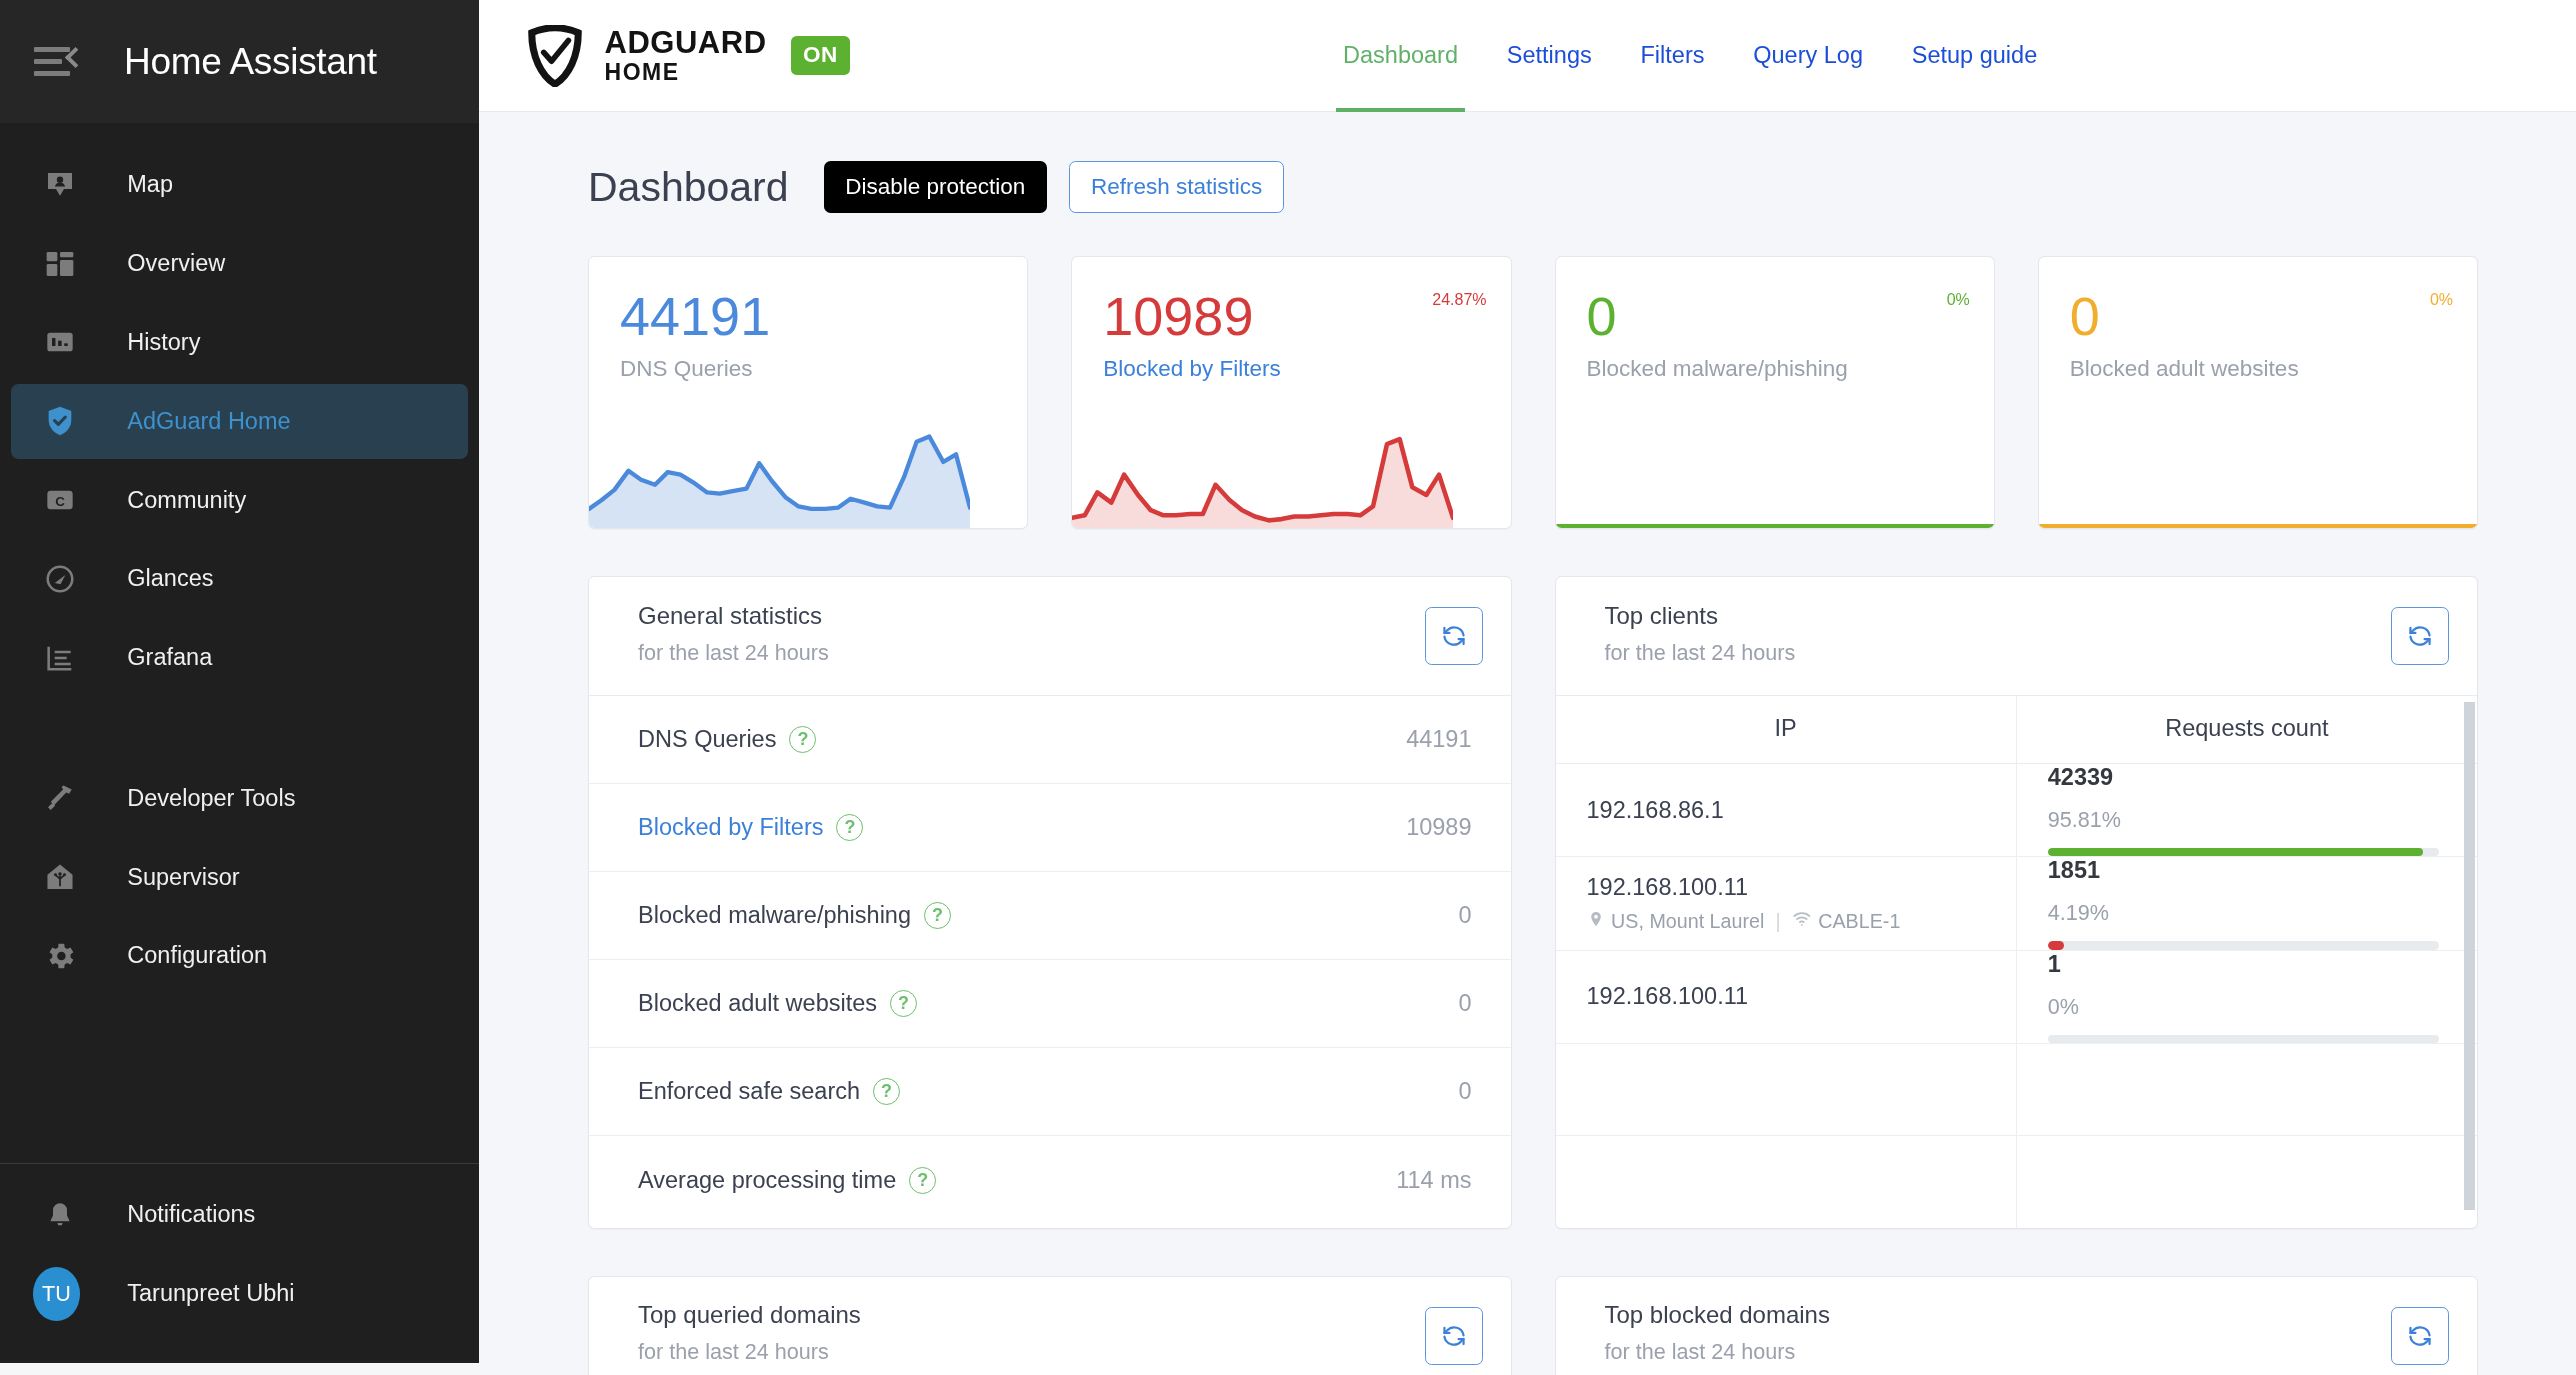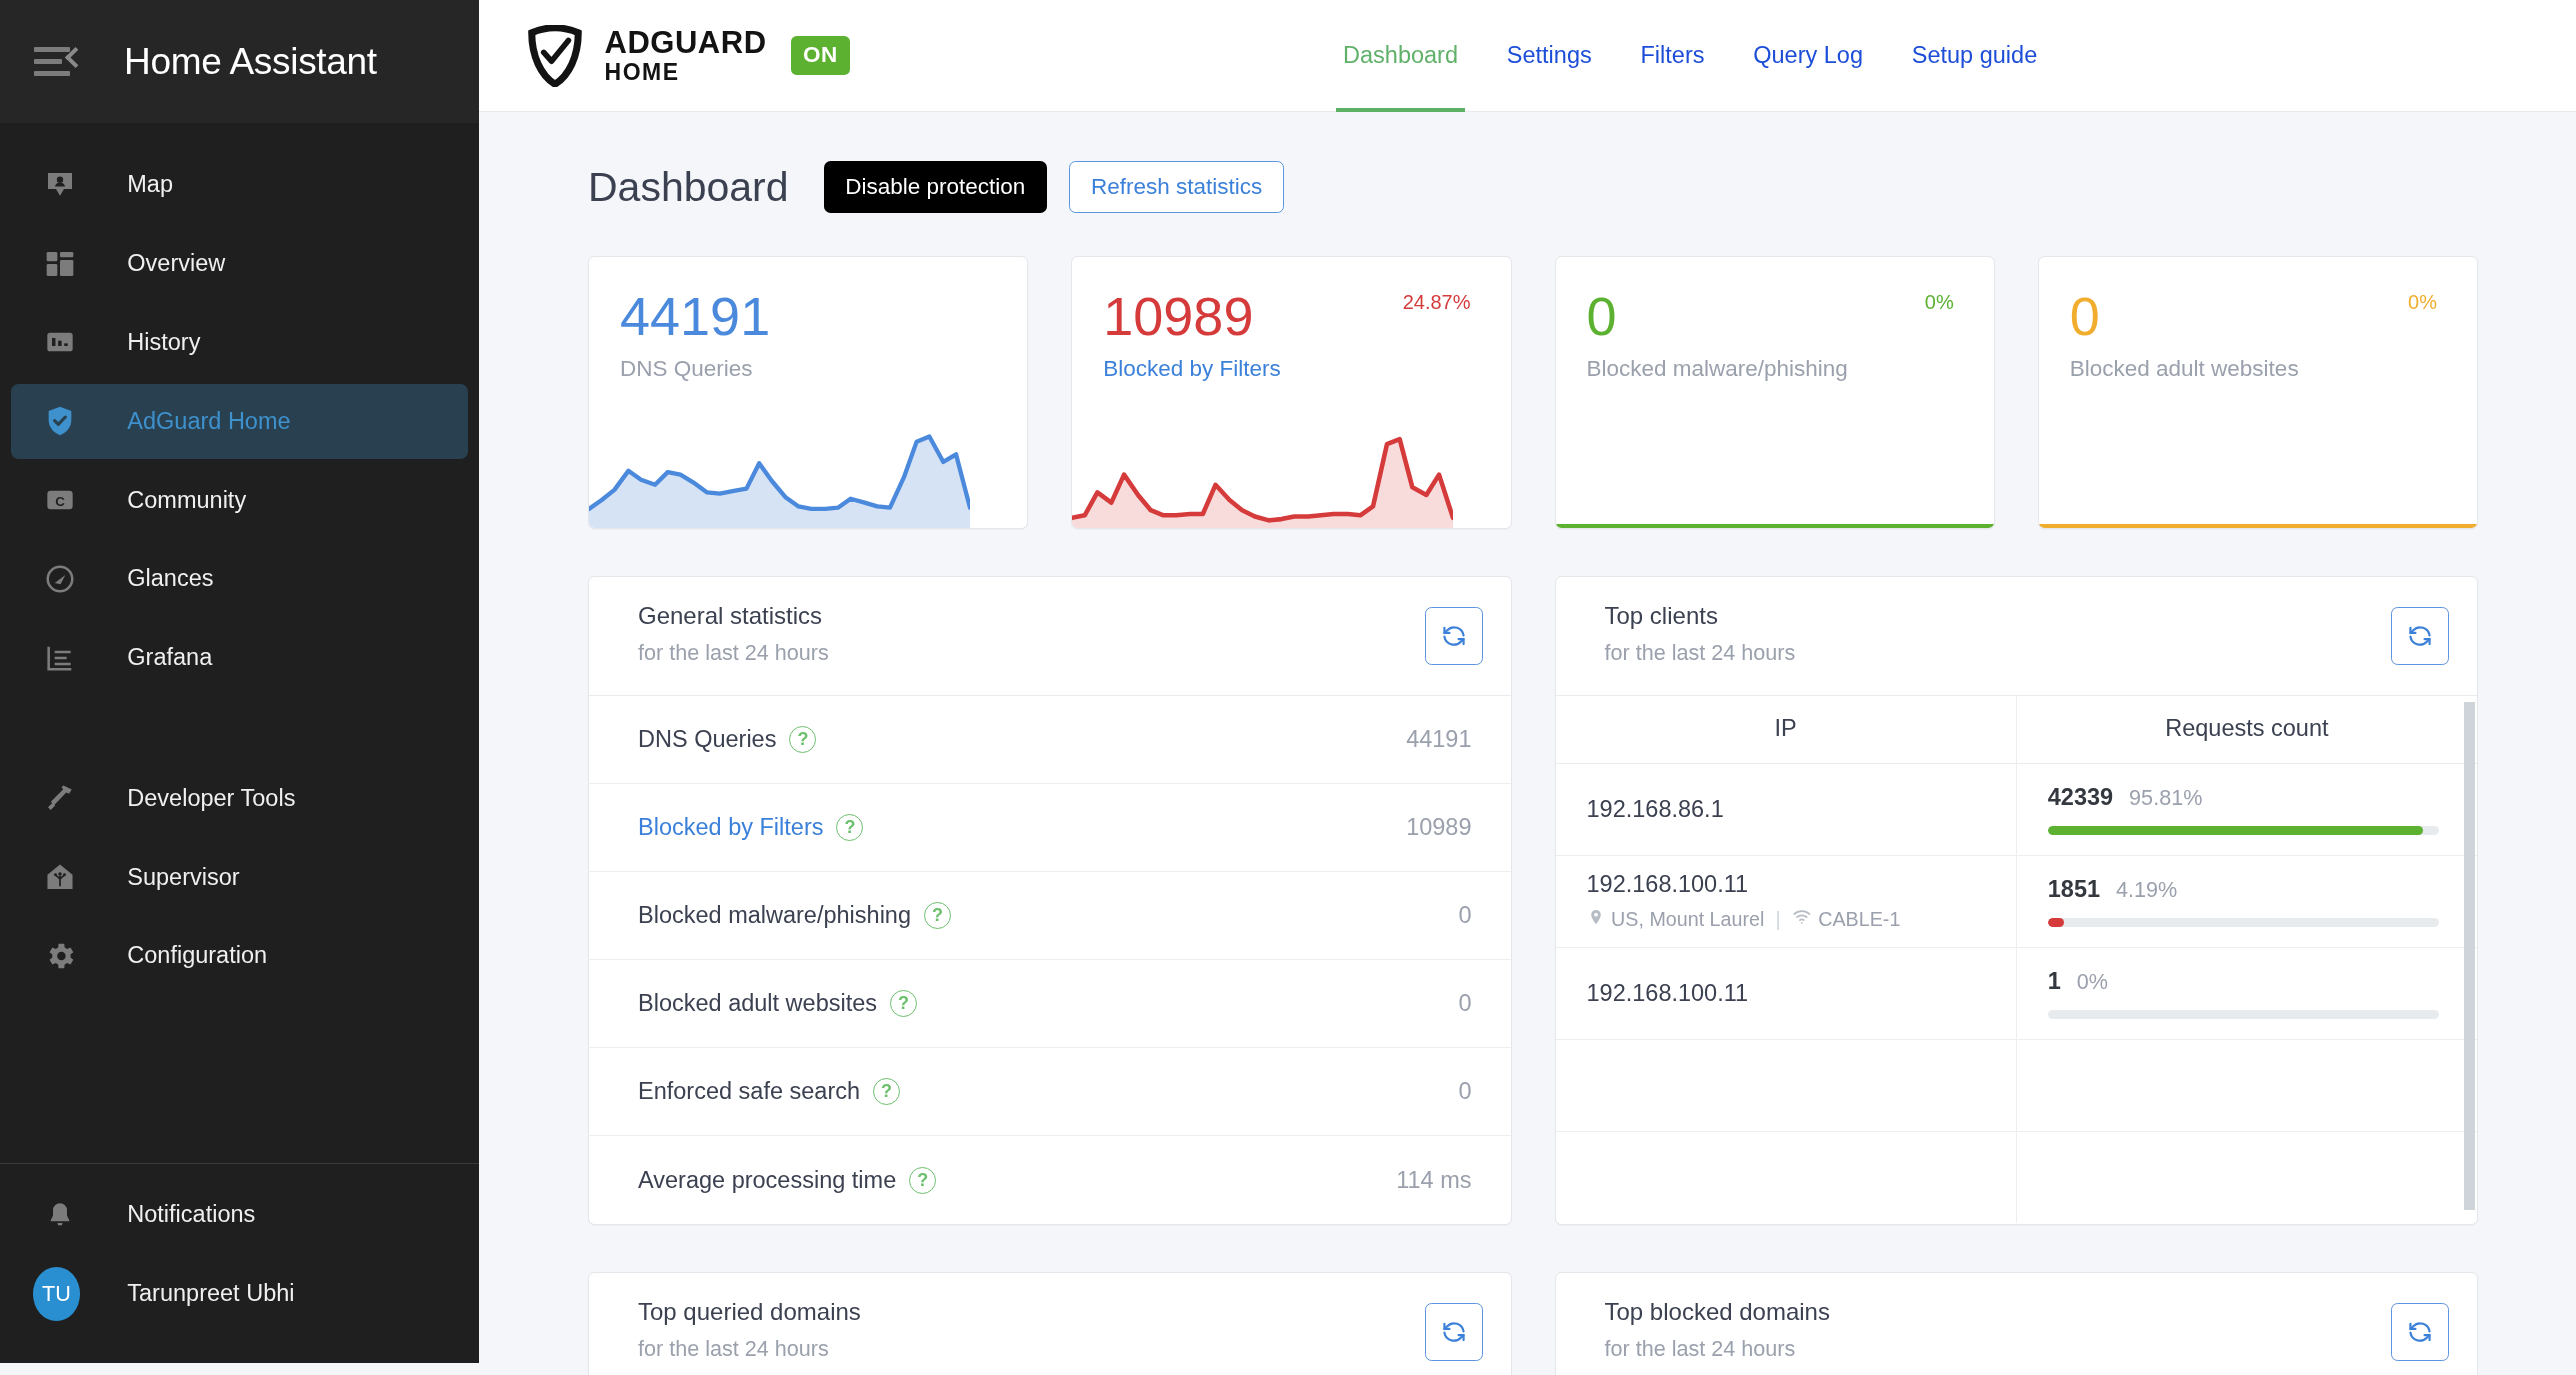--- a/index.html
+++ b/index.html
@@ -139,22 +139,22 @@
   .cards { display: flex; gap: 43px; }
   .card {
     background: #fff; border: 0.9px solid #e3e6ea; border-radius: 6.6px;
     flex: 1 1 0; height: 273px;
     position: relative; overflow: hidden;
     box-shadow: 0 0.9px 0.9px rgba(0,0,0,0.03);
   }
   .card-inner { padding: 32px 28px 0 31px; position: relative; z-index: 2; }
   .card-num { font-size: 54px; font-weight: 400; line-height: 1.02; }
   .card-pct {
-    position: absolute; right: 40px; top: 34px;
-    font-size: 20px; font-weight: 400;
+    position: absolute; right: 24px; top: 34px;
+    font-size: 16px; font-weight: 400;
   }
   .card-label { font-size: 22.5px; margin-top: 11.3px; }
   .c-blue { color: #4a89dc; }
   .c-red  { color: #d63b3b; }
   .c-green{ color: #5cb131; }
   .c-amber{ color: #f0ad2e; }
   .c-gray { color: #9aa0ac; }
   .spark { position: absolute; left: 0; right: 0; bottom: 0; height: 127px; z-index: 1; }
   .underbar { position: absolute; left: 0; right: 0; bottom: 0; height: 4.7px; }
 
@@ -213,21 +213,21 @@
     height: 92px;
   }
   .tbl td.c1 { border-right: 0.9px solid #eceef0; padding-left: 31px; }
   .tbl td.c2 { padding-left: 31px; padding-right: 38px; }
   .ip { font-size: 23.5px; color: #3b4150; }
   .ip-meta {
     font-size: 19.7px; color: #9aa0ac; margin-top: 8.4px;
     display: flex; align-items: center; gap: 6.6px;
   }
   .ip-meta .sep { color: #d3d6da; margin: 0 4.7px; }
-  .rc-top { display: flex; align-items: baseline; gap: 16px; }
+  .rc-top { display: flex; align-items: baseline; gap: 16px; flex-direction: column; }
   .rc-num { font-size: 23.5px; font-weight: 700; color: #34383f; }
   .rc-pct { font-size: 21.6px; color: #9aa0ac; }
   .bar { height: 8.4px; border-radius: 4.7px; background: #e8ebee; margin-top: 15px; position: relative; overflow: hidden; }
   .bar > i { display: block; height: 100%; border-radius: 4.7px; }
   .vscroll {
     position: absolute; top: 0; right: 1.9px; width: 11.3px; bottom: 0;
   }
   .vscroll i { position: absolute; left: 0; width: 11.3px; top: 5.6px; height: 508px; background: #ced4da; border-radius: 0; display: block; }
 
   .bottom-panels { display: flex; gap: 43px; margin-top: 47px; }

